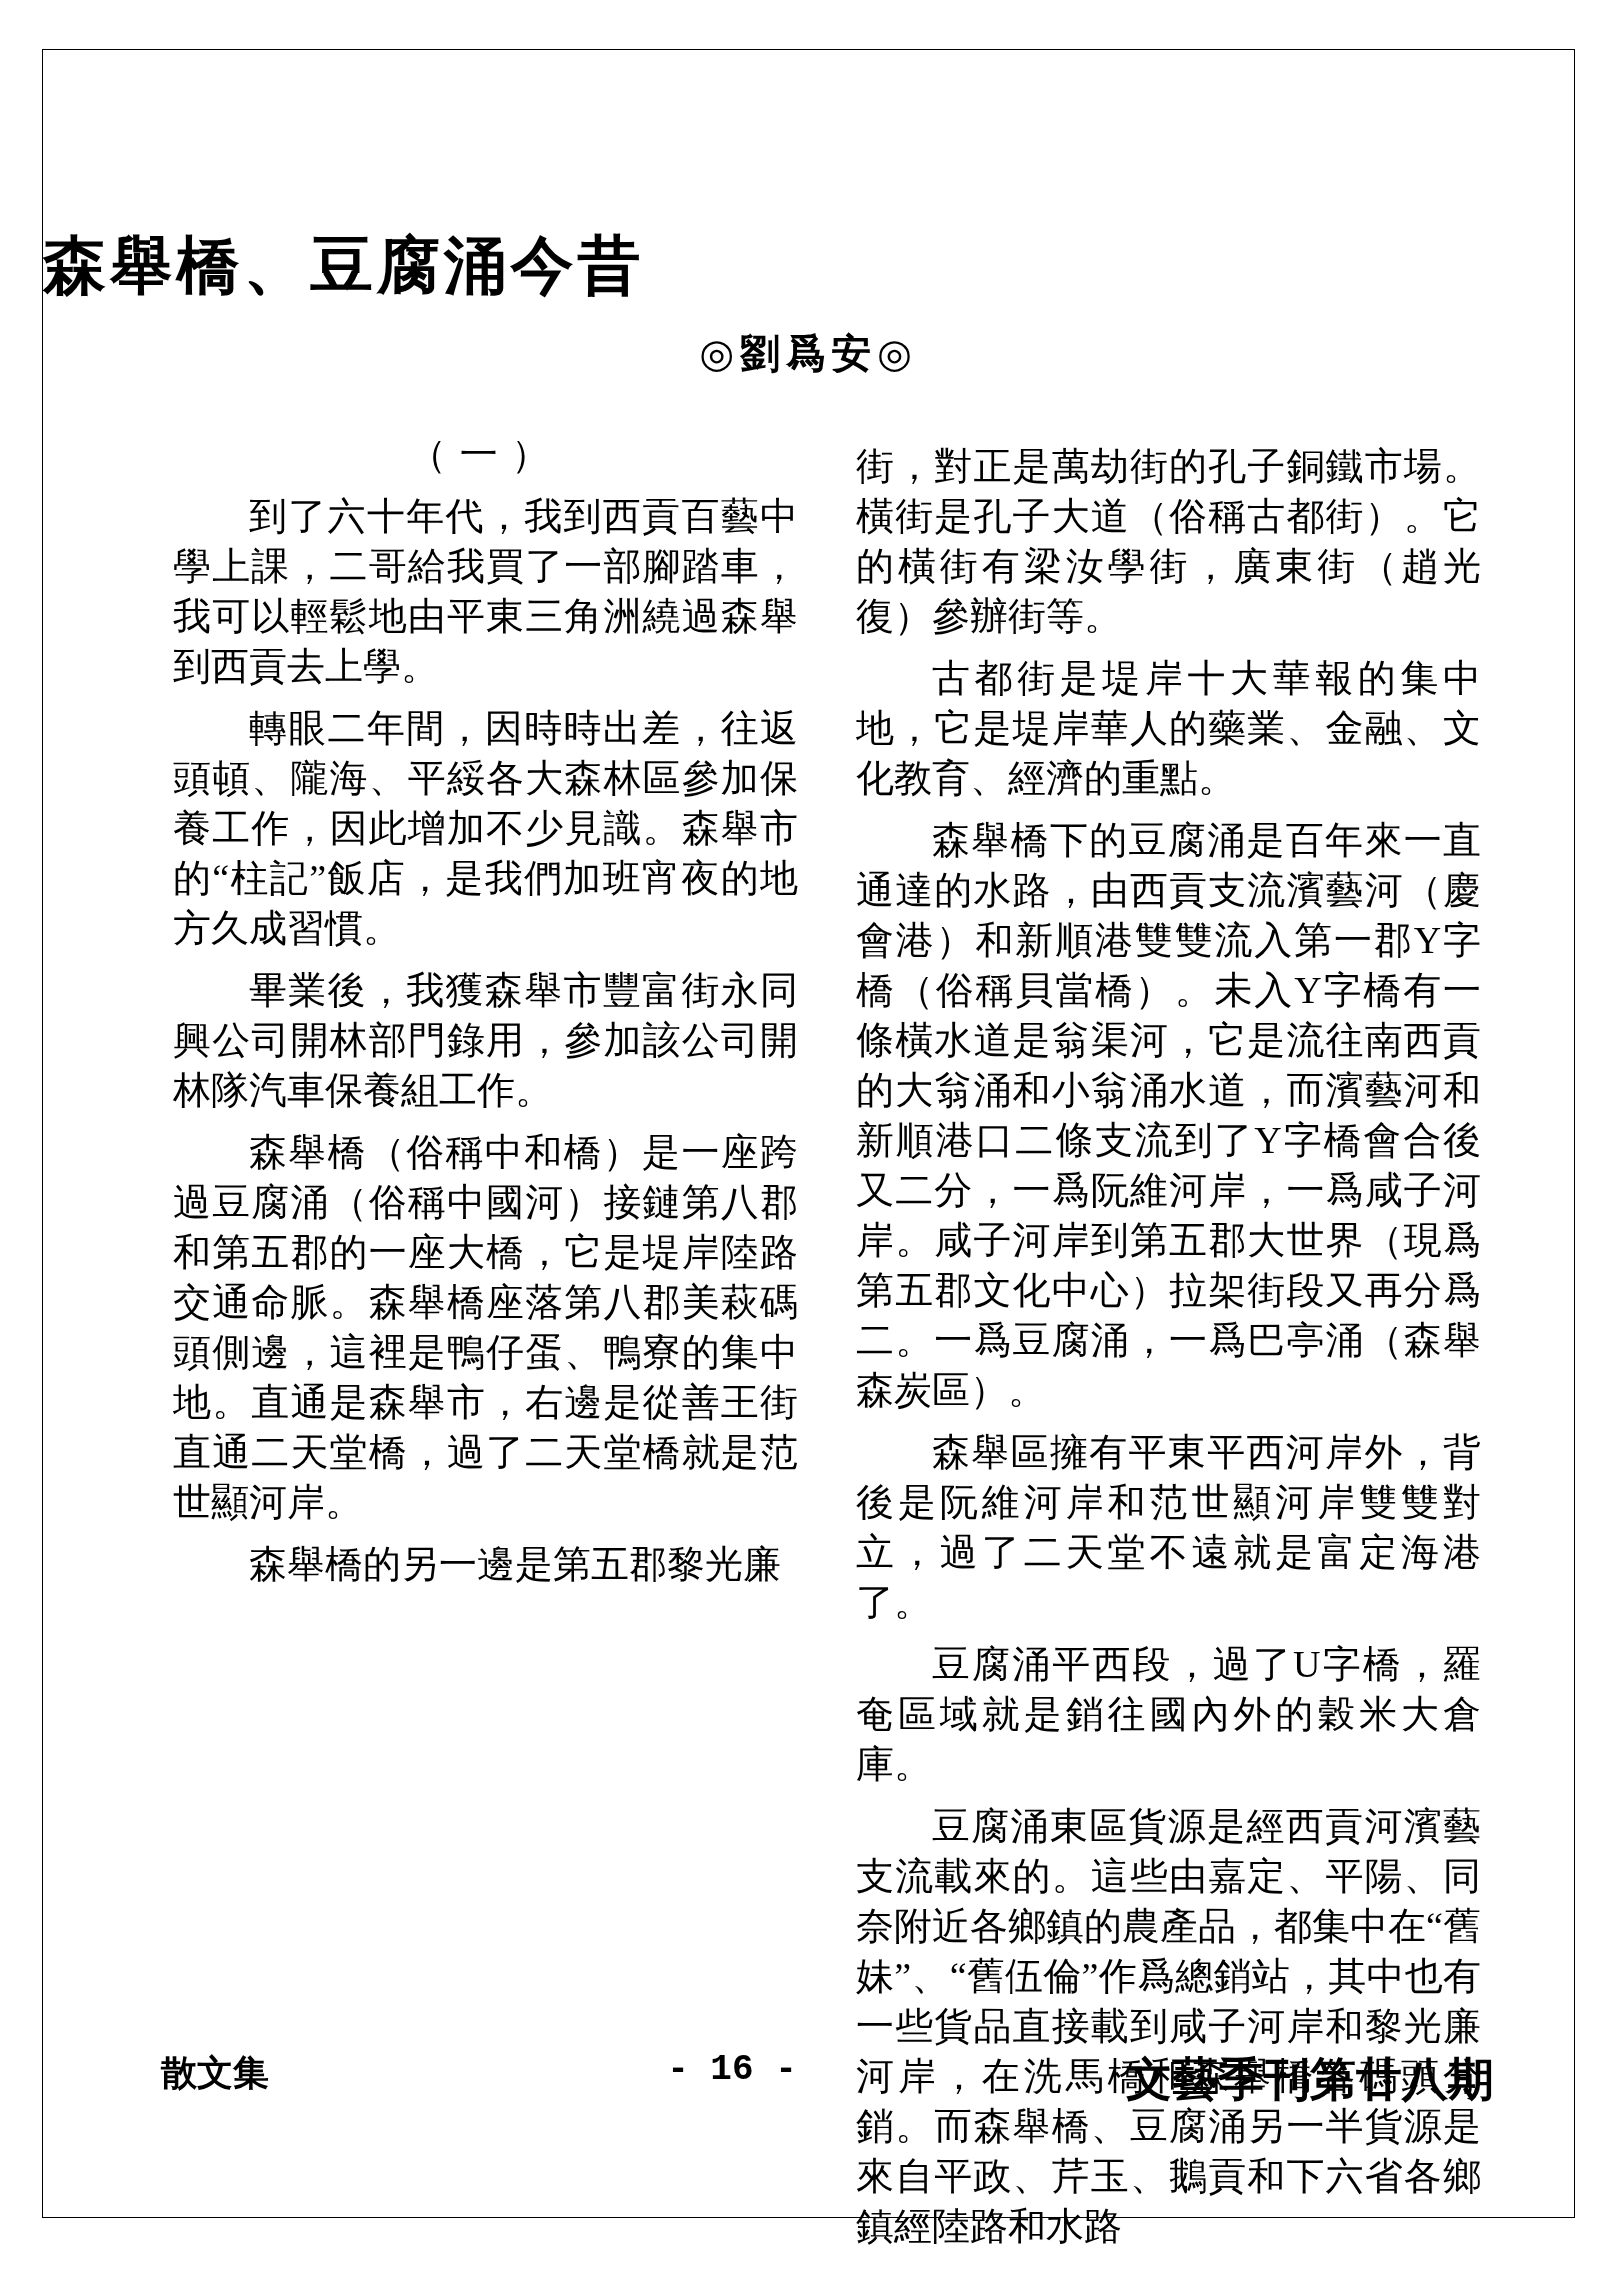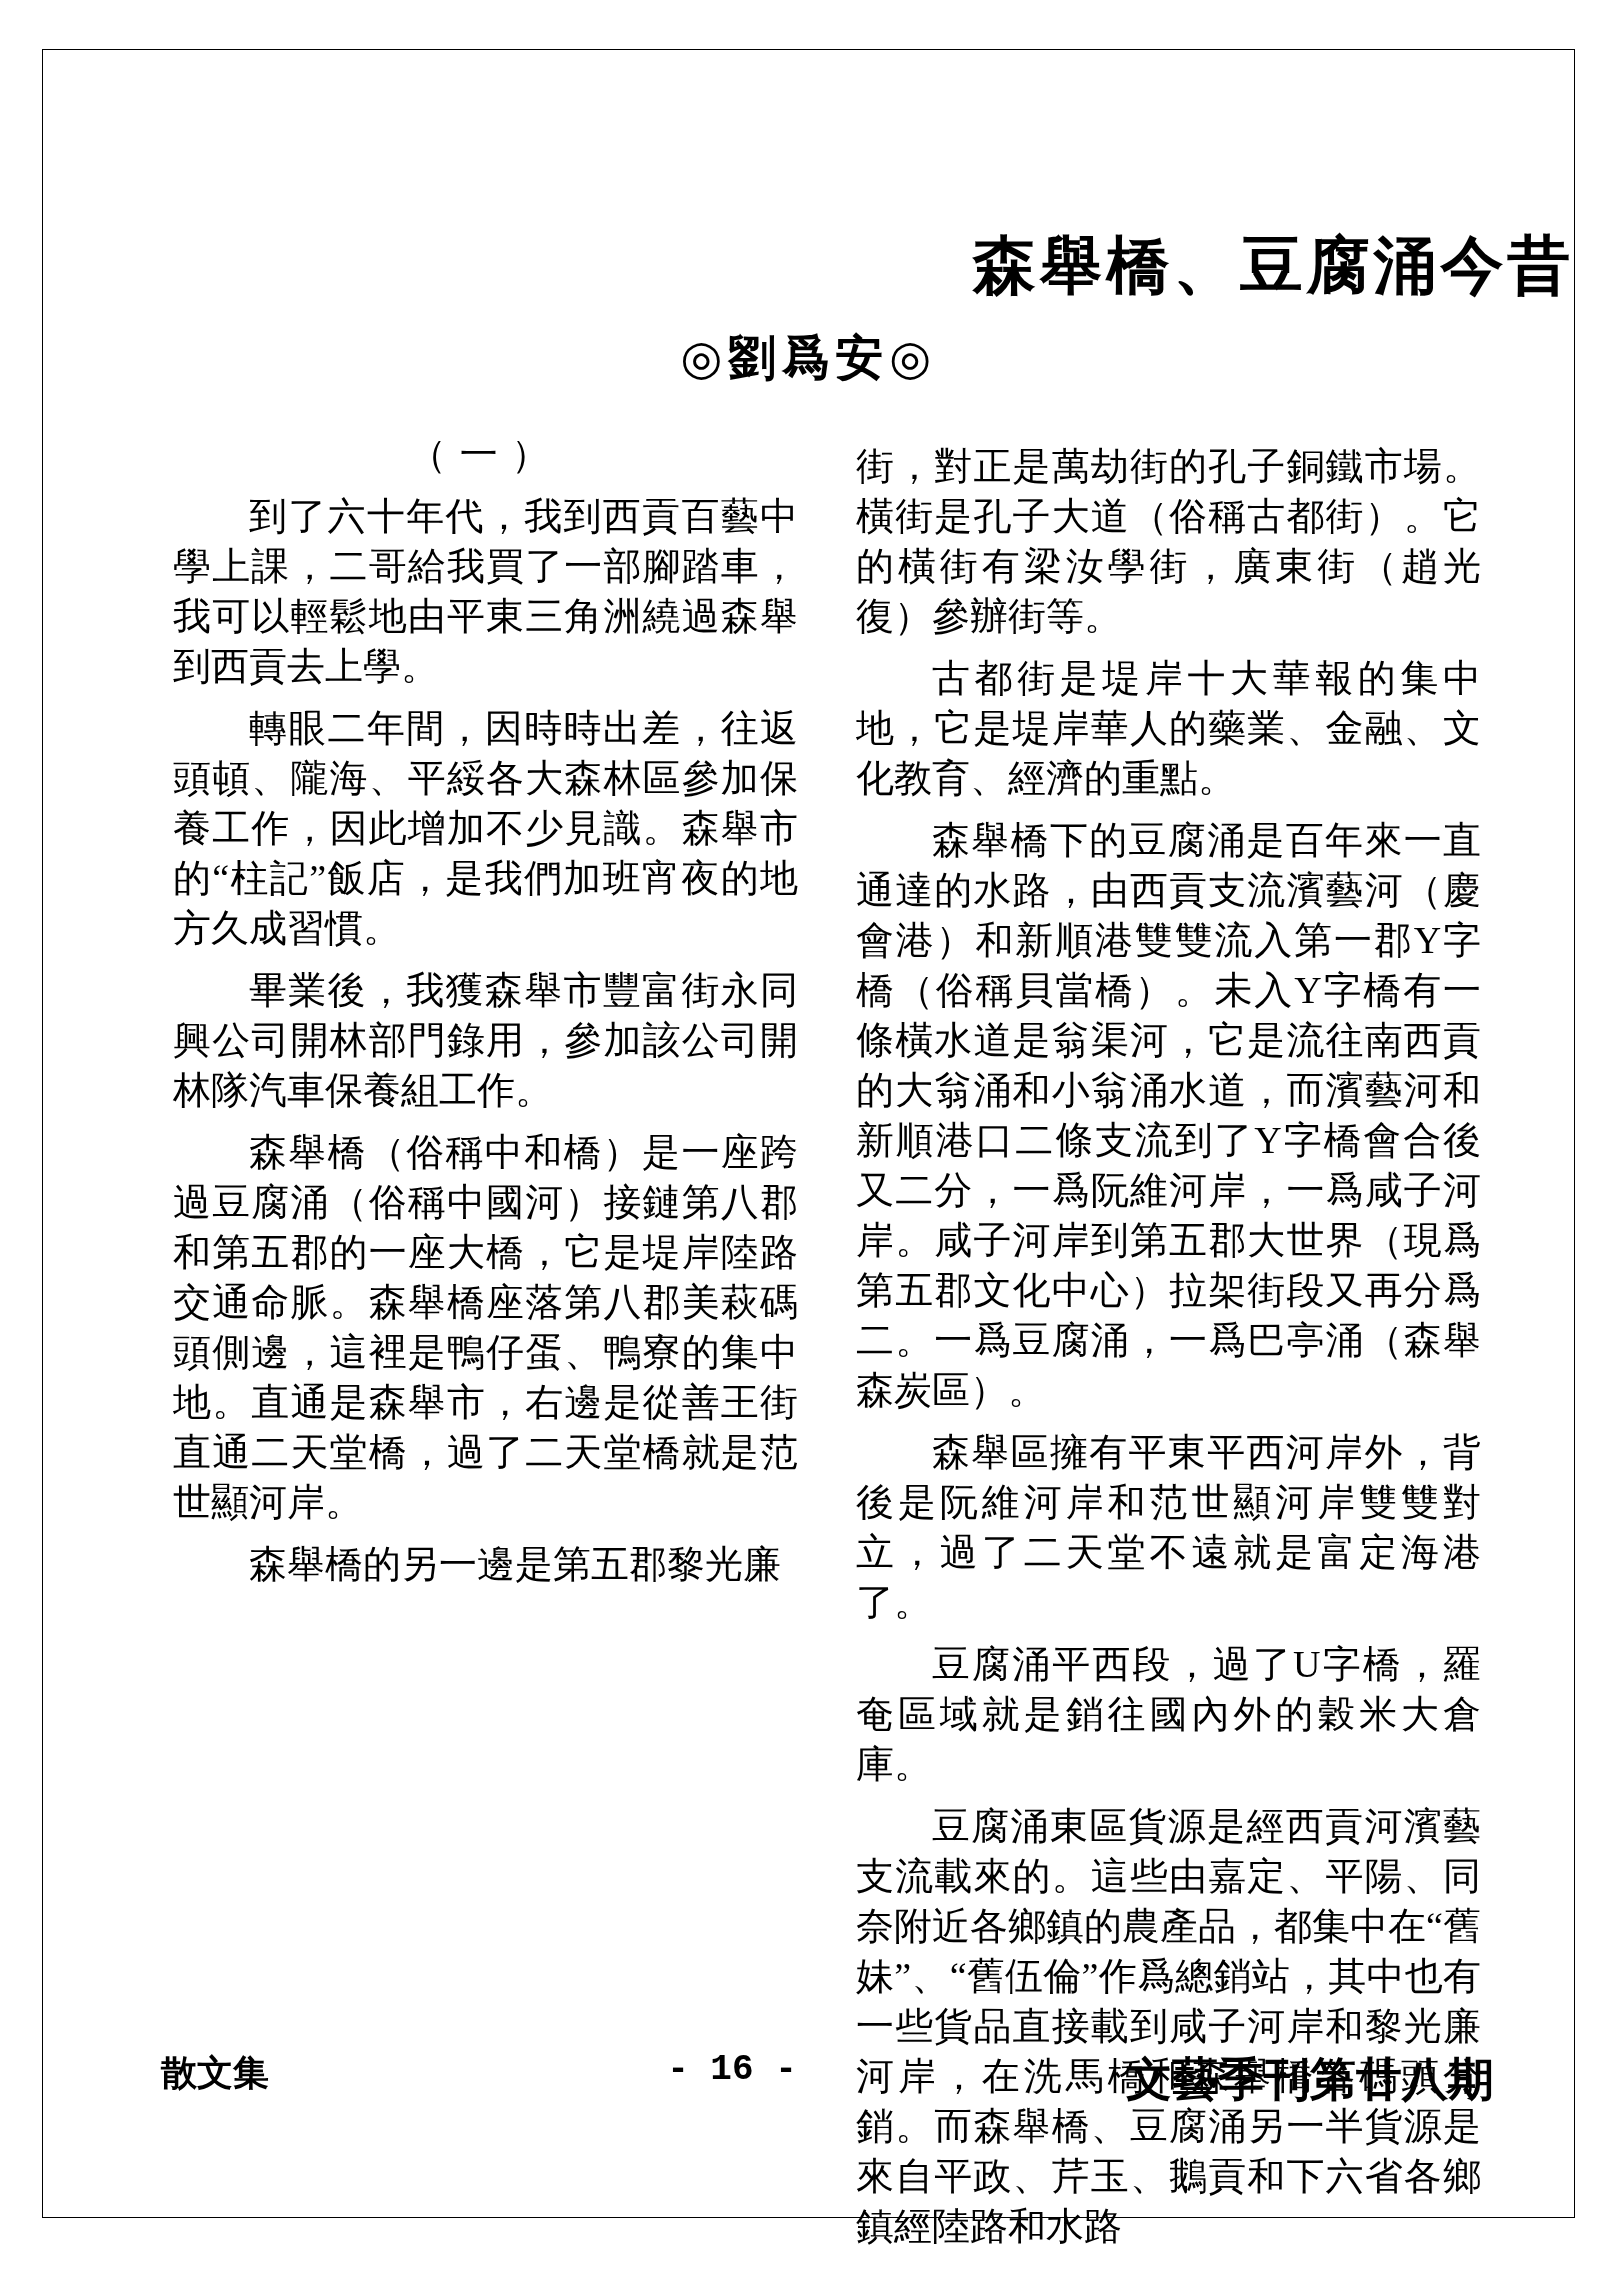--- a/index.html
+++ b/index.html
@@ -10,29 +10,29 @@
     position:relative;overflow:hidden;
   }
   .frame{
     position:absolute;left:42px;top:49px;
     width:1533px;height:2169px;
     border:1.9px solid #000000;
     box-sizing:border-box;
   }
   .title{
     position:absolute;top:131px;left:0;width:100%;
-    text-align:right;
+    text-align:left;
     font-size:63px;font-weight:bold;
     letter-spacing:3.8px;
     font-family:"Liberation Serif","DejaVu Serif",serif;
   }
   .author{
     position:absolute;top:276px;left:0;width:100%;
     text-align:center;
-    font-size:48px;font-weight:bold;
+    font-size:40px;font-weight:bold;
     letter-spacing:5.7px;
   }
   .columns{
     position:absolute;top:379px;left:118px;
     width:1332px;
   }
   .col{
     position:absolute;top:0;width:649px;
     font-size:38px;line-height:50px;
     text-align:justify;

